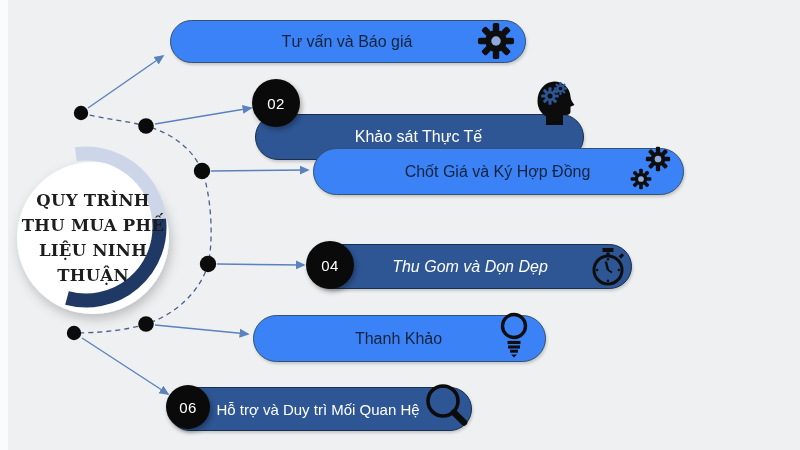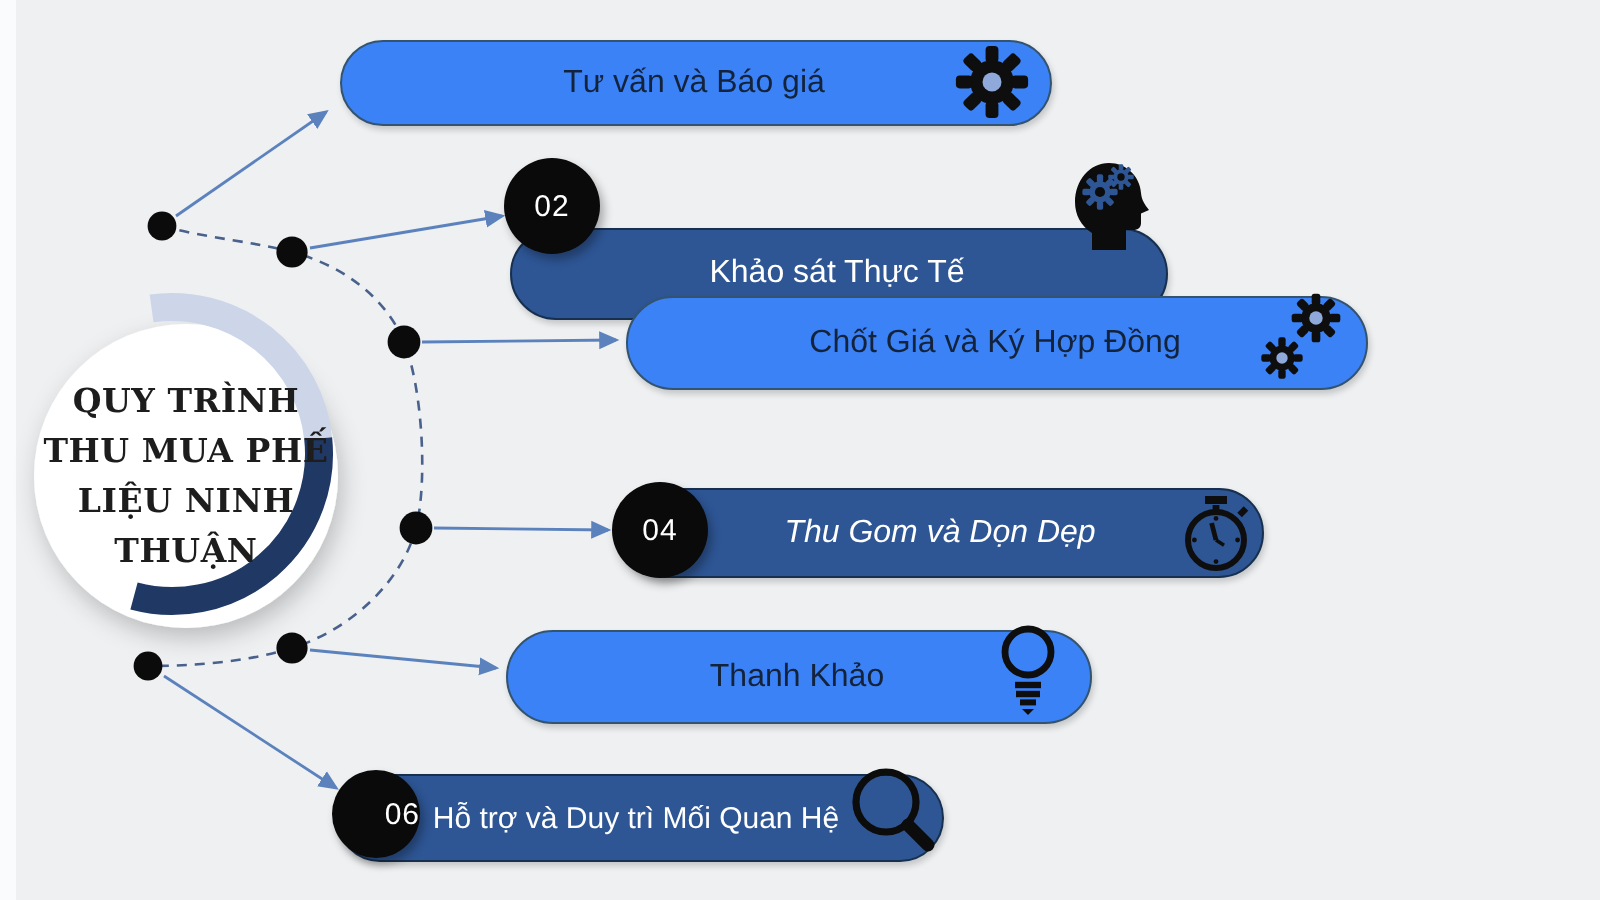--- a/index.html
+++ b/index.html
@@ -30,21 +30,21 @@
   #bar-02{left:255px;top:82px;width:327px;height:44px;margin-top:32px;}
   #bar-03{left:313px;top:148px;width:369px;height:45px;}
   #bar-04{left:310px;top:244px;width:320px;height:43px;font-style:italic;}
   #bar-05{left:253px;top:315px;width:291px;height:45px;}
   #bar-06{left:168px;top:387px;width:302px;height:42px;}
   #num-01{left:160px;top:18px;width:46px;height:46px;}
   #num-02{left:252px;top:79px;width:48px;height:48px;}
   #num-03{left:310px;top:145px;width:50px;height:50px;}
   #num-04{left:306px;top:241px;width:48px;height:48px;}
   #num-05{left:250px;top:312px;width:50px;height:50px;}
-  #num-06{left:166px;top:385px;width:44px;height:44px;justify-content:flex-end;}
+  #num-06{left:166px;top:385px;width:44px;height:44px;}
 </style>
 </head>
 <body>
 
 <div id="stage">
   <div id="left-strip"></div>
 
   <svg id="connector-layer" width="800" height="450" viewBox="0 0 800 450">
     <defs>
       <marker id="arrow" markerWidth="8" markerHeight="8" viewBox="0 0 10 10" refX="7.5" refY="5" orient="auto">

